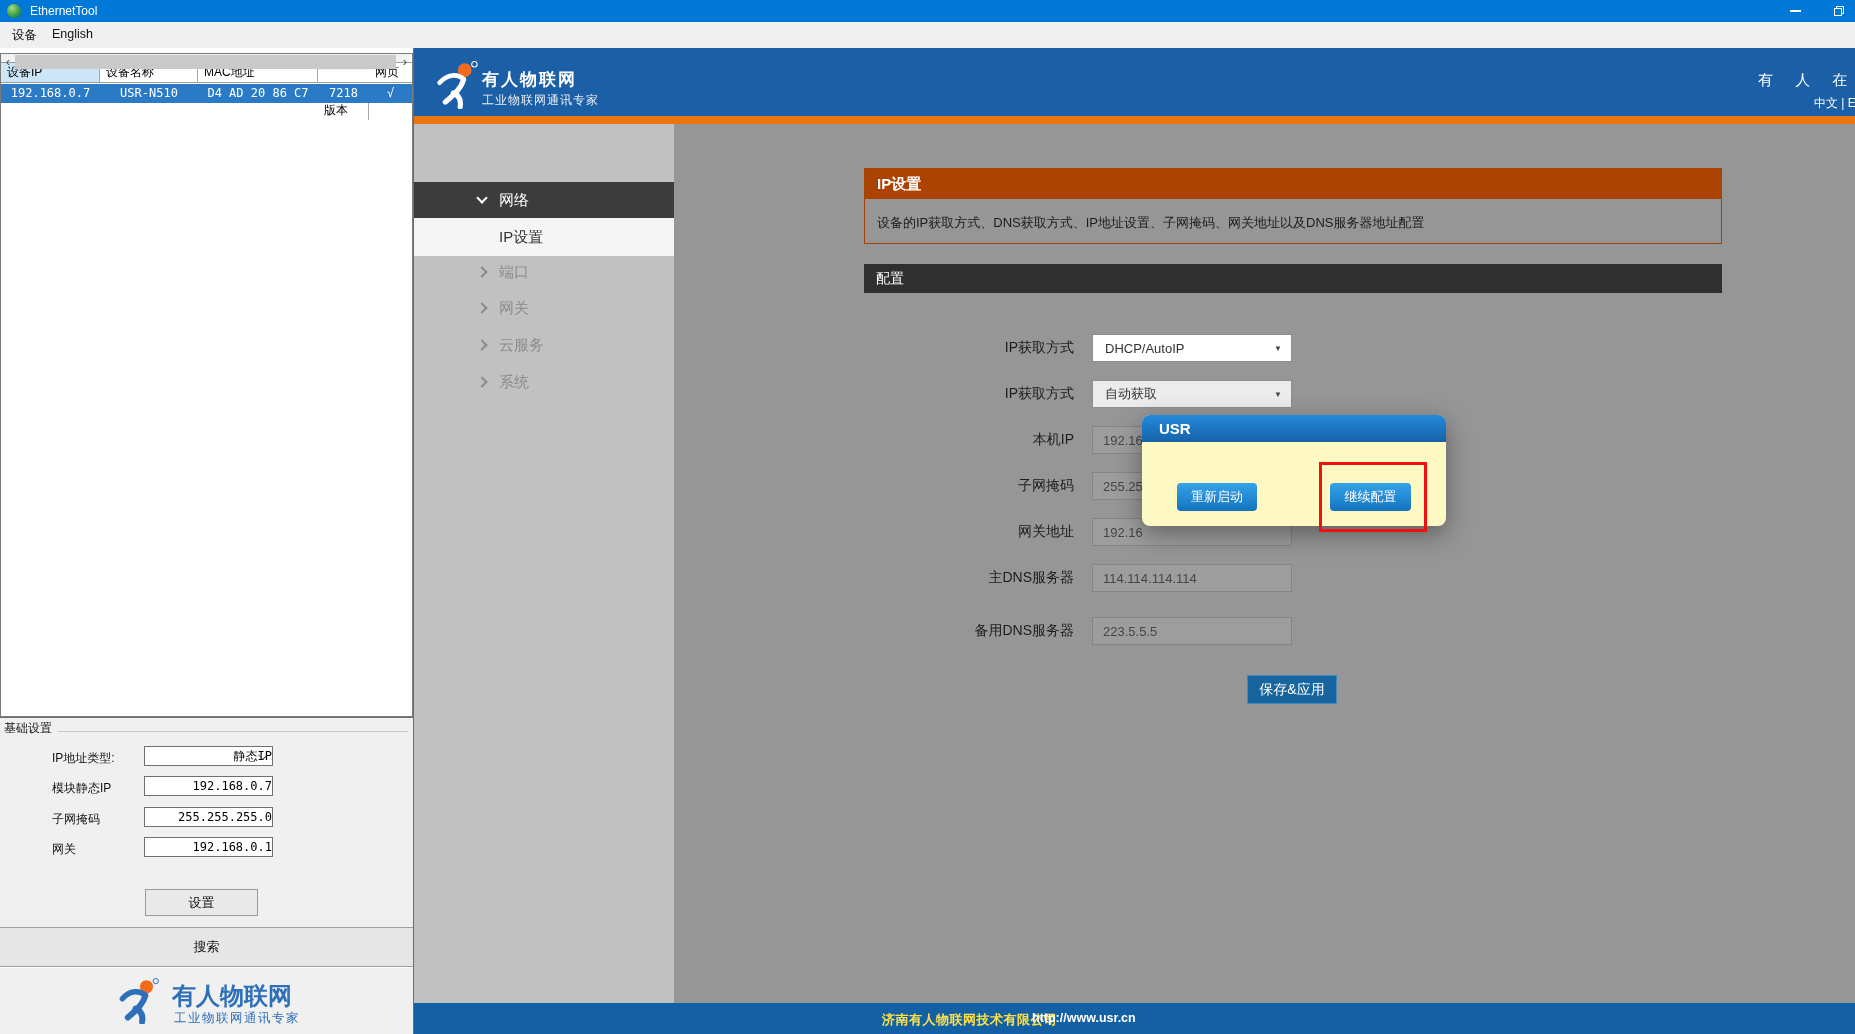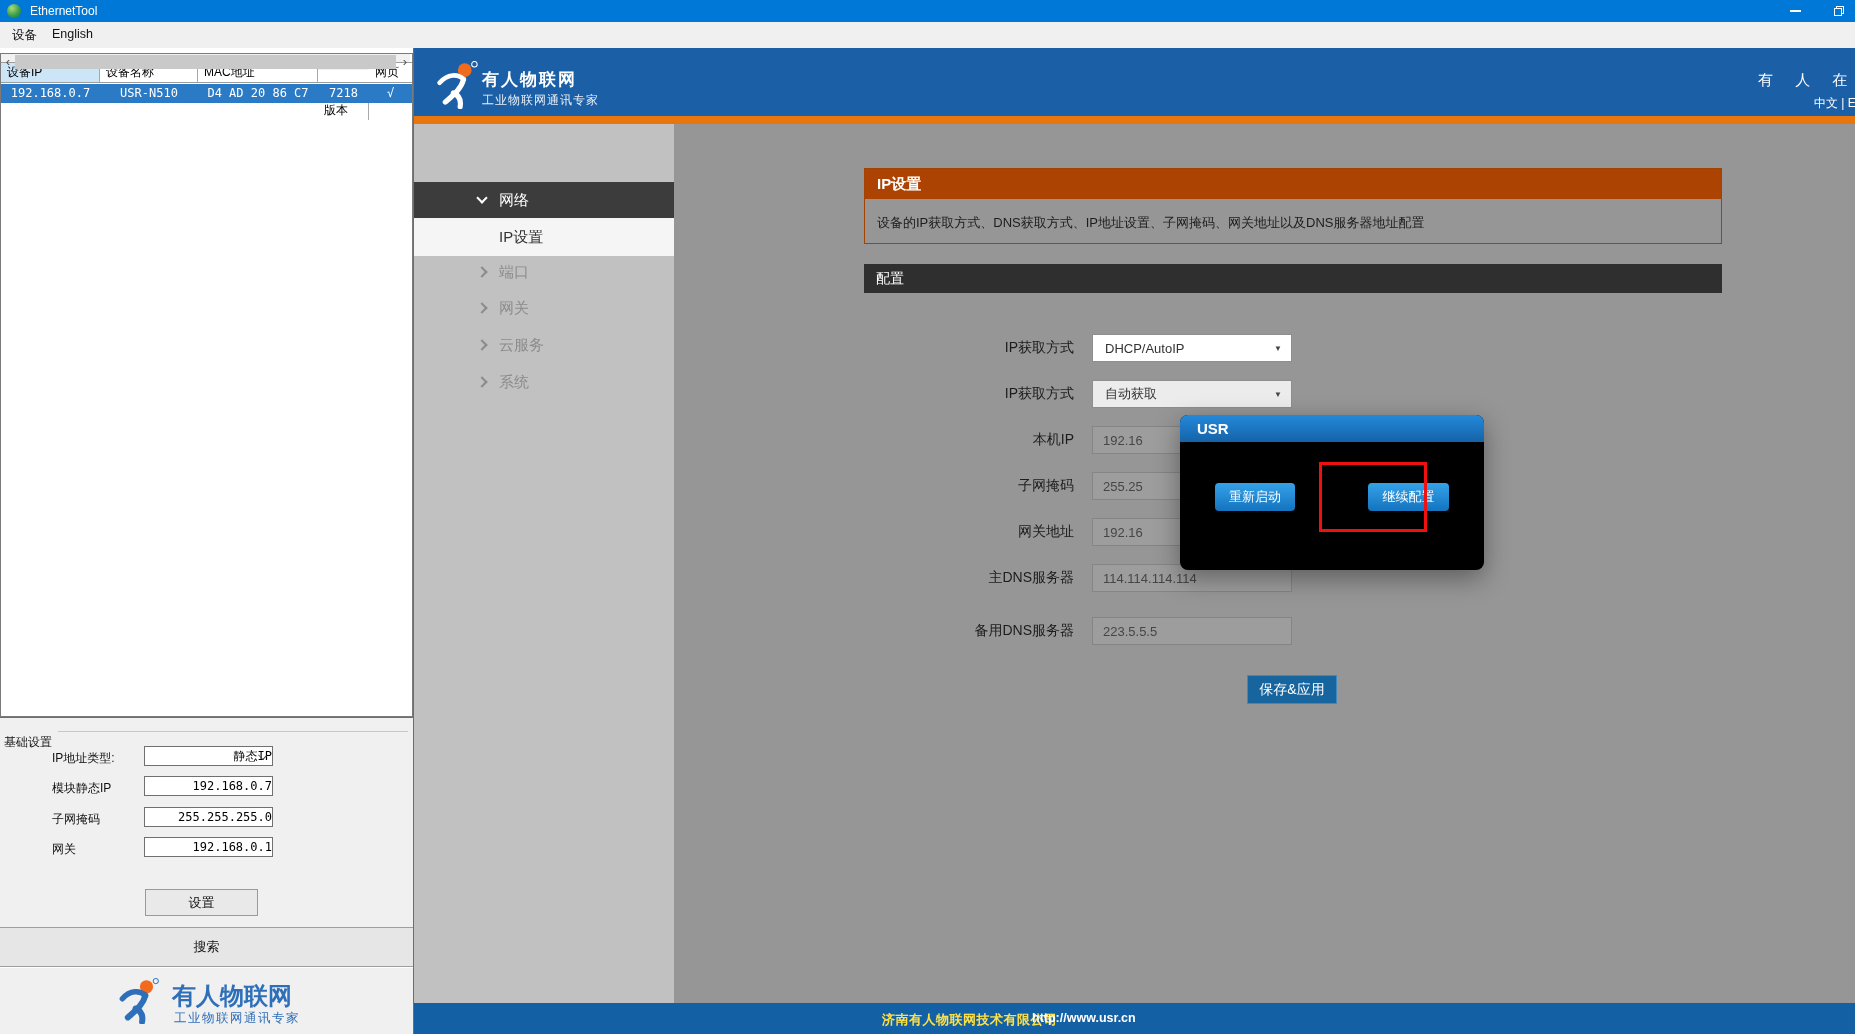--- a/index.html
+++ b/index.html
@@ -45,21 +45,21 @@
   .td-ip { left:0; width:99px; } .td-name { left:99px; width:98px; } .td-mac { left:197px; width:120px; }
   .td-ver { left:317px; width:51px; } .td-web { left:368px; width:43px; font-style:italic; }
 
   .hscroll { left:1px; bottom:1px; width:409px; height:16px; background:#f1f1f1; }
   .scroll-arrow { position:absolute; top:0; width:14px; height:16px; text-align:center; line-height:15px;
                   font-size:13px; color:#505050; }
   .sa-left { left:0; } .sa-right { right:0; }
   .scroll-thumb { position:absolute; left:14px; top:1px; width:381px; height:14px; background:#c9c9c9; }
 
   .basic { left:0; top:669px; width:413px; height:210px; background:#f0f0f0; border-top:1px solid #6e6e6e; }
-  .group-title { left:4px; top:16px; font-size:12px; color:#111; }
+  .group-title { left:4px; top:2px; font-size:12px; color:#111; }
   .group-line { left:58px; top:13px; width:350px; height:1px; background:#c8c8c8; }
   .b-label { left:52px; font-size:12px; color:#111; }
   .b-ctrl { left:144px; width:129px; height:20px; background:#fff; border:1px solid #707070;
             font-size:12px; color:#000; font-family:"DejaVu Sans Mono","Liberation Sans",monospace;
             line-height:18px; padding-left:4px;text-align:right; }
   .combo-chev { position:absolute; right:6px; top:5px; width:7px; height:7px;
                 border-right:1.6px solid #444; border-bottom:1.6px solid #444; transform:rotate(45deg) scale(1,.8); }
   .set-btn { left:145px; top:171px; width:113px; height:27px; background:#e9e9e9; border:1px solid #9a9a9a;
              font-size:13px; color:#111; display:flex; align-items:center; justify-content:center; }
 
@@ -104,22 +104,22 @@
   .wctrl { margin-left:18px; width:200px; height:28px; position:relative; display:flex; align-items:center; }
   .wselect { background:#fff; border:1px solid #8e8e8e; padding-left:12px; font-size:13px; color:#333; }
   .wselect.dim { background:#ececec; }
   .sel-arrow { position:absolute; right:9px; font-size:8px; color:#444; }
   .wdis { background:#9D9D9D; border:1px solid #858585; color:#464646; padding-left:10px; font-size:13px;
           overflow:hidden; white-space:nowrap; }
   .save-btn { left:833px; top:627px; width:90px; height:29px; background:var(--c-button_blue,#17659F);
               border:1px solid #3F88C0; color:#fff; font-size:14px;
               display:flex; align-items:center; justify-content:center; }
 
-  .dialog { left:728px; top:367px; width:304px; height:155px; background:#000000; border-radius:8px;
-            box-shadow:0 8px 26px rgba(0,0,0,.38); z-index:5;margin-left:38px; }
+  .dialog { left:728px; top:367px; width:304px; height:111px; background:#fef9c3; border-radius:8px;
+            box-shadow:0 8px 26px rgba(0,0,0,.38); z-index:5; }
   .dialog-title { height:27px; border-radius:8px 8px 0 0; color:#fff; font-weight:bold; font-size:15px;
                   line-height:27px; padding-left:17px;
                   background:linear-gradient(var(--c-dialog_blue,#2489DA),#1563A8); }
   .dlg-btn { position:absolute; top:68px; height:28px; border-radius:4px; color:#fff; font-size:13px;
              display:flex; align-items:center; justify-content:center;
              background:linear-gradient(#35A2E8,#1373BF); }
   .dlg-restart { left:35px; width:80px; }
   .dlg-continue { left:188px; width:81px; }
   .red-box { left:905px; top:414px; width:108px; height:70px; border:3px solid var(--c-highlight_red,#F01010); z-index:6; }
 

